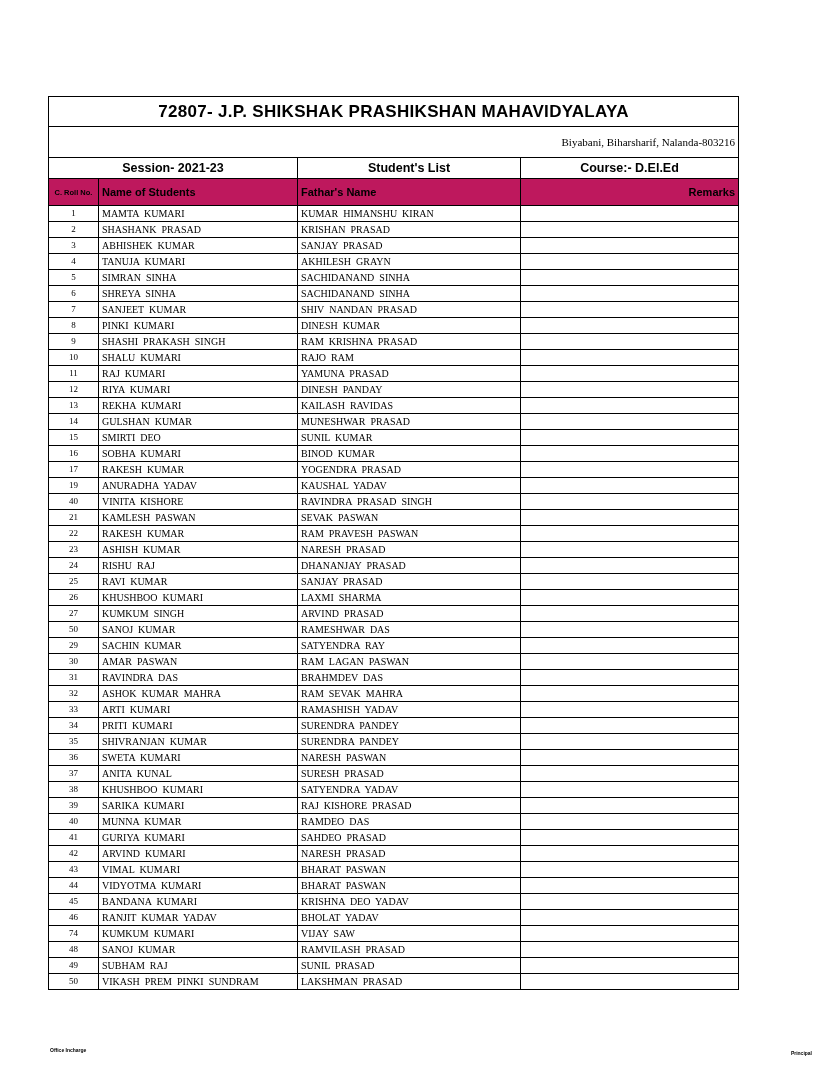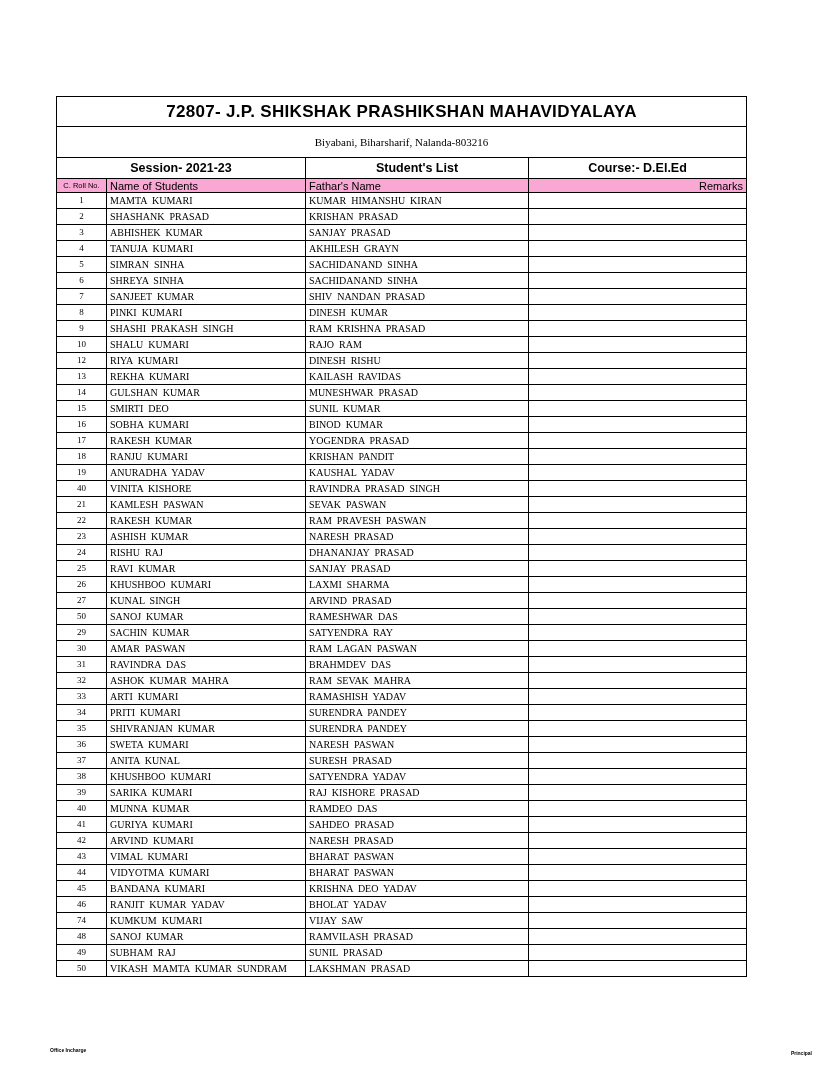--- a/index.html
+++ b/index.html
@@ -12,21 +12,20 @@
     height: 1077px;
     position: relative;
     font-family: "Liberation Sans", sans-serif;
     color: #000;
   }
   .sheet {
     position: absolute;
     left: 48px;
     top: 96px;
     width: 690px;
-    margin-left: 8px;
   }
   table.student-table {
     border-collapse: collapse;
     width: 100%;
     table-layout: fixed;
   }
   table.student-table td,
   table.student-table th {
     border: 1px solid #000;
     padding: 0 3px;
@@ -38,32 +37,32 @@
     height: 30px;
     font-size: 17px;
     font-weight: bold;
     text-align: center;
     letter-spacing: 0.3px;
   }
   .subtitle-cell {
     height: 31px;
     font-family: "Liberation Serif", serif;
     font-size: 11px;
-    text-align: center;
+    text-align: right;
   }
   .session-row td {
     height: 21px;
     font-size: 12.5px;
     font-weight: bold;
     text-align: center;
   }
   .colhead-row th {
-    height: 14px;
-    background: #f9a8d4;
-    font-weight: normal;
+    height: 27px;
+    background: #be185d;
+    font-weight: bold;
     font-size: 11px;
   }
   th.roll-head {
     font-size: 7.5px;
     text-align: center;
     padding: 0 1px;
   }
   th.name-head, th.father-head { text-align: left; }
   th.remarks-head { text-align: right; }
   tbody.body-rows td {
@@ -182,23 +181,29 @@
           <td class="father-name-cell">RAM KRISHNA PRASAD</td>
           <td class="remarks-cell"></td>
         </tr>
         <tr>
           <td class="roll-cell">10</td>
           <td class="student-name-cell">SHALU KUMARI</td>
           <td class="father-name-cell">RAJO RAM</td>
           <td class="remarks-cell"></td>
         </tr>
         <tr>
+          <td class="roll-cell">11</td>
+          <td class="student-name-cell">RAJ KUMARI</td>
+          <td class="father-name-cell">YAMUNA PRASAD</td>
+          <td class="remarks-cell"></td>
+        </tr>
+        <tr>
           <td class="roll-cell">12</td>
           <td class="student-name-cell">RIYA KUMARI</td>
-          <td class="father-name-cell">DINESH RISHU</td>
+          <td class="father-name-cell">DINESH PANDAY</td>
           <td class="remarks-cell"></td>
         </tr>
         <tr>
           <td class="roll-cell">13</td>
           <td class="student-name-cell">REKHA KUMARI</td>
           <td class="father-name-cell">KAILASH RAVIDAS</td>
           <td class="remarks-cell"></td>
         </tr>
         <tr>
           <td class="roll-cell">14</td>
@@ -218,26 +223,20 @@
           <td class="father-name-cell">BINOD KUMAR</td>
           <td class="remarks-cell"></td>
         </tr>
         <tr>
           <td class="roll-cell">17</td>
           <td class="student-name-cell">RAKESH KUMAR</td>
           <td class="father-name-cell">YOGENDRA PRASAD</td>
           <td class="remarks-cell"></td>
         </tr>
         <tr>
-          <td class="roll-cell">18</td>
-          <td class="student-name-cell">RANJU KUMARI</td>
-          <td class="father-name-cell">KRISHAN PANDIT</td>
-          <td class="remarks-cell"></td>
-        </tr>
-        <tr>
           <td class="roll-cell">19</td>
           <td class="student-name-cell">ANURADHA YADAV</td>
           <td class="father-name-cell">KAUSHAL YADAV</td>
           <td class="remarks-cell"></td>
         </tr>
         <tr>
           <td class="roll-cell">40</td>
           <td class="student-name-cell">VINITA KISHORE</td>
           <td class="father-name-cell">RAVINDRA PRASAD SINGH</td>
           <td class="remarks-cell"></td>
@@ -273,21 +272,21 @@
           <td class="remarks-cell"></td>
         </tr>
         <tr>
           <td class="roll-cell">26</td>
           <td class="student-name-cell">KHUSHBOO KUMARI</td>
           <td class="father-name-cell">LAXMI SHARMA</td>
           <td class="remarks-cell"></td>
         </tr>
         <tr>
           <td class="roll-cell">27</td>
-          <td class="student-name-cell">KUNAL SINGH</td>
+          <td class="student-name-cell">KUMKUM SINGH</td>
           <td class="father-name-cell">ARVIND PRASAD</td>
           <td class="remarks-cell"></td>
         </tr>
         <tr>
           <td class="roll-cell">50</td>
           <td class="student-name-cell">SANOJ KUMAR</td>
           <td class="father-name-cell">RAMESHWAR DAS</td>
           <td class="remarks-cell"></td>
         </tr>
         <tr>
@@ -411,21 +410,21 @@
           <td class="remarks-cell"></td>
         </tr>
         <tr>
           <td class="roll-cell">49</td>
           <td class="student-name-cell">SUBHAM RAJ</td>
           <td class="father-name-cell">SUNIL PRASAD</td>
           <td class="remarks-cell"></td>
         </tr>
         <tr>
           <td class="roll-cell">50</td>
-          <td class="student-name-cell">VIKASH MAMTA KUMAR SUNDRAM</td>
+          <td class="student-name-cell">VIKASH PREM PINKI SUNDRAM</td>
           <td class="father-name-cell">LAKSHMAN PRASAD</td>
           <td class="remarks-cell"></td>
         </tr>
       </tbody>
   </table>
 </div>
 
 <div class="footer-left">Office Incharge</div>
 <div class="footer-right">Principal</div>
 

